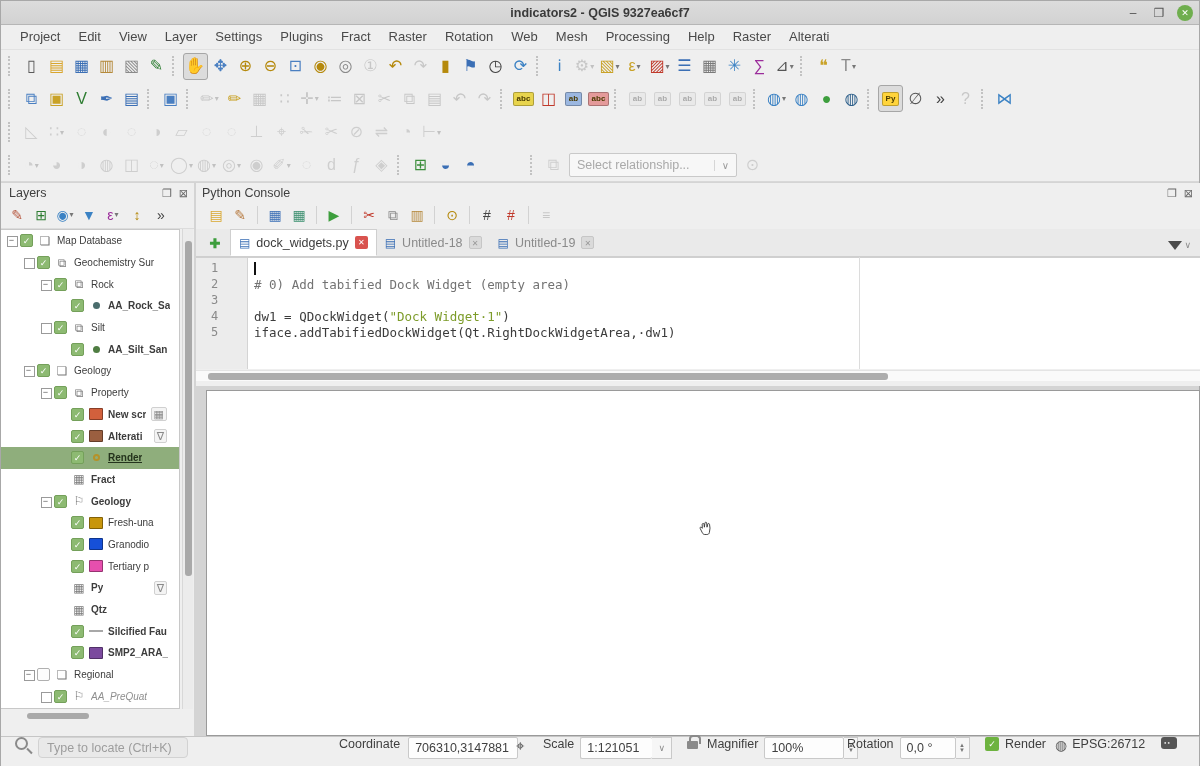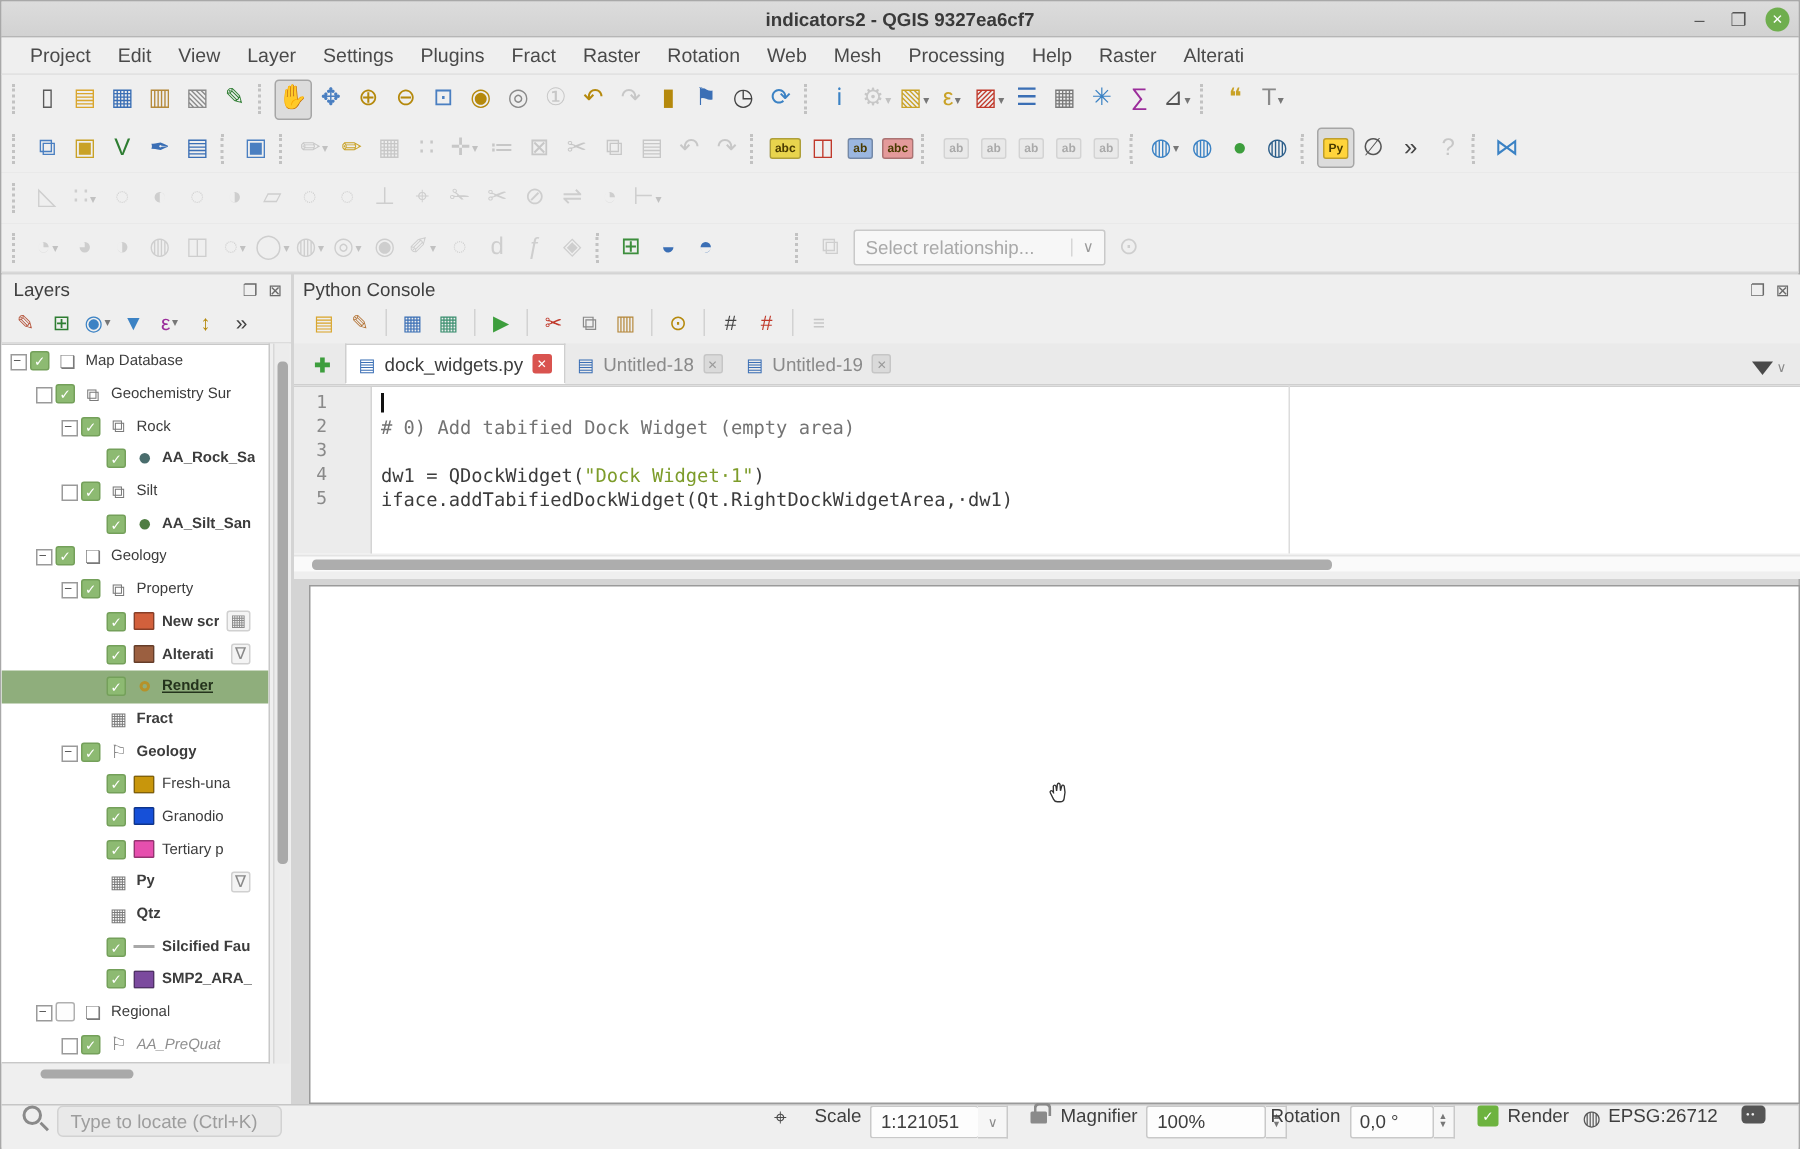--- a/index.html
+++ b/index.html
@@ -822,20 +822,24 @@
         <path d="M7.2 5.2c.4-1.1 1.4-1.1 1.8 0l.4 3 .5-4.2c.3-1.1 1.5-1.1 1.8 0l.3 4.2.8-3.1c.3-1 1.5-.8 1.7.2l.5 3.9-.6 4.2c-.2 1.5-1.1 2.1-2.6 2.1H9.9c-1 0-2-.5-2.5-1.6L5.2 9.5c-.5-1 .5-1.9 1.3-1.1l.8.9z" fill="#ffffff" stroke="#333333" stroke-width="0.9"></path>
       </svg>
     </div>
   </div>
 
   <div id="statusbar">
     <div id="locator" class="sb">
       <span id="locator-mag"></span>
       <span id="locator-box">Type to locate (Ctrl+K)</span>
     </div>
+    <div class="sb" style="left:338px;">
+      <span>Coordinate</span>
+      <span class="sbval" style="margin-left:8px;width:110px;">706310,3147881</span>
+    </div>
     <div class="sb" id="sb-extents">⌖</div>
     <div class="sb" style="left:542px;">
       <span>Scale</span>
       <span class="sbcombo" style="margin-left:6px;">
         <span class="sbval" style="width:72px;border-right:none;">1:121051</span>
         <span class="arrow">∨</span>
       </span>
     </div>
     <div class="sb" id="sb-lock">
         <span class="lockbody"></span>

